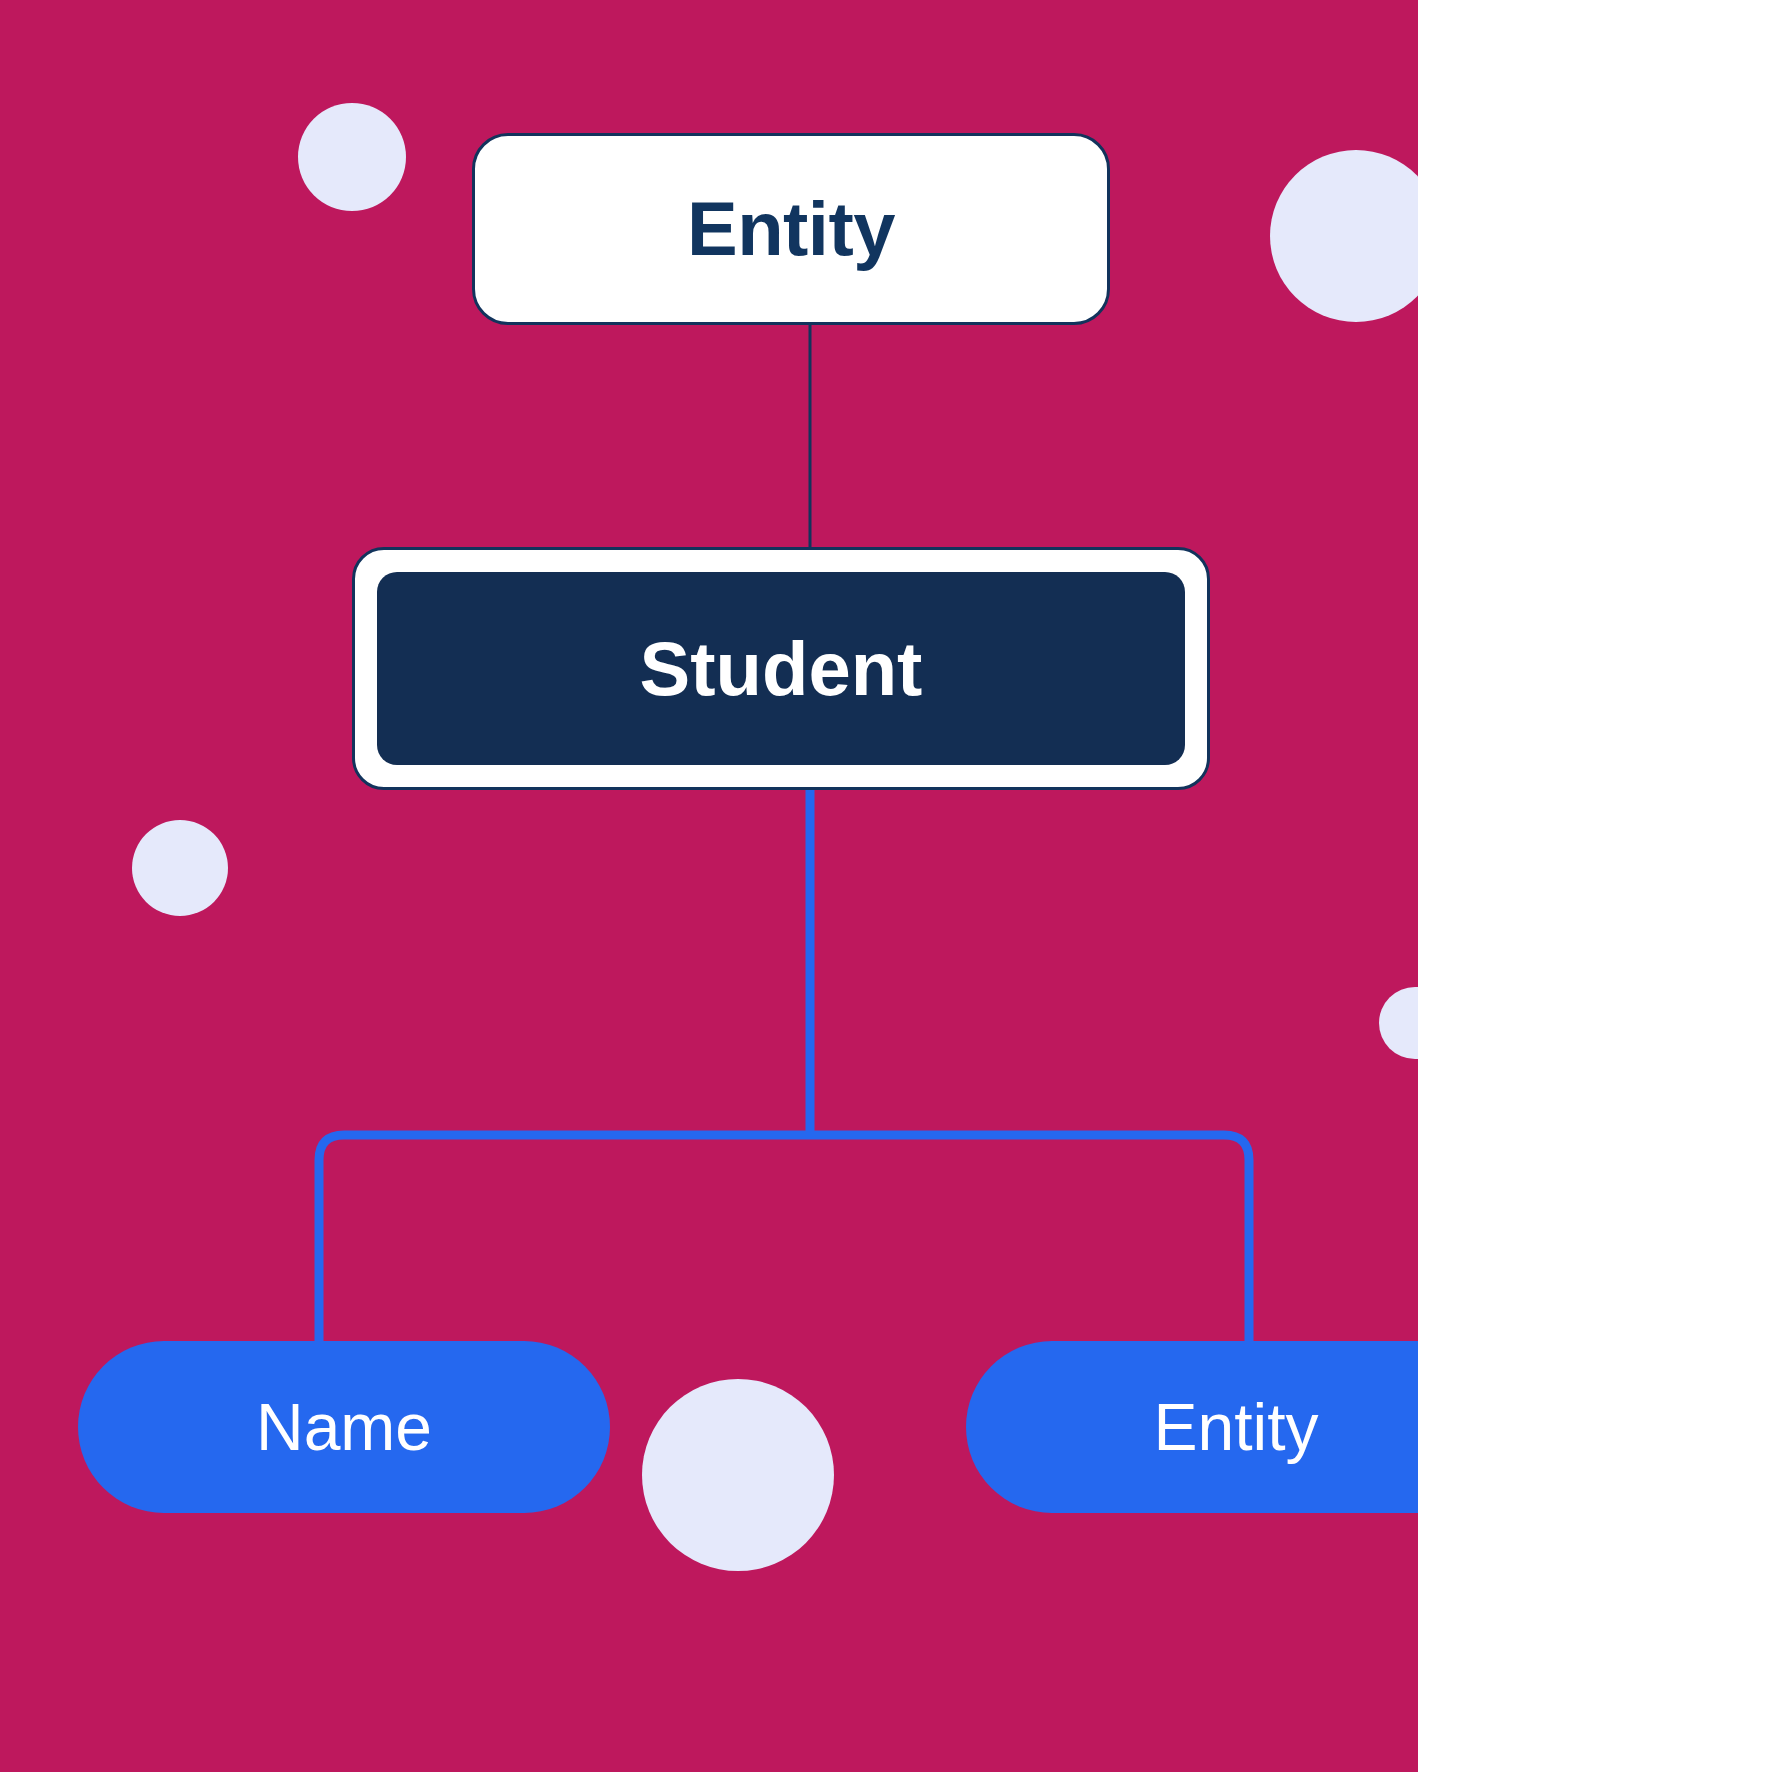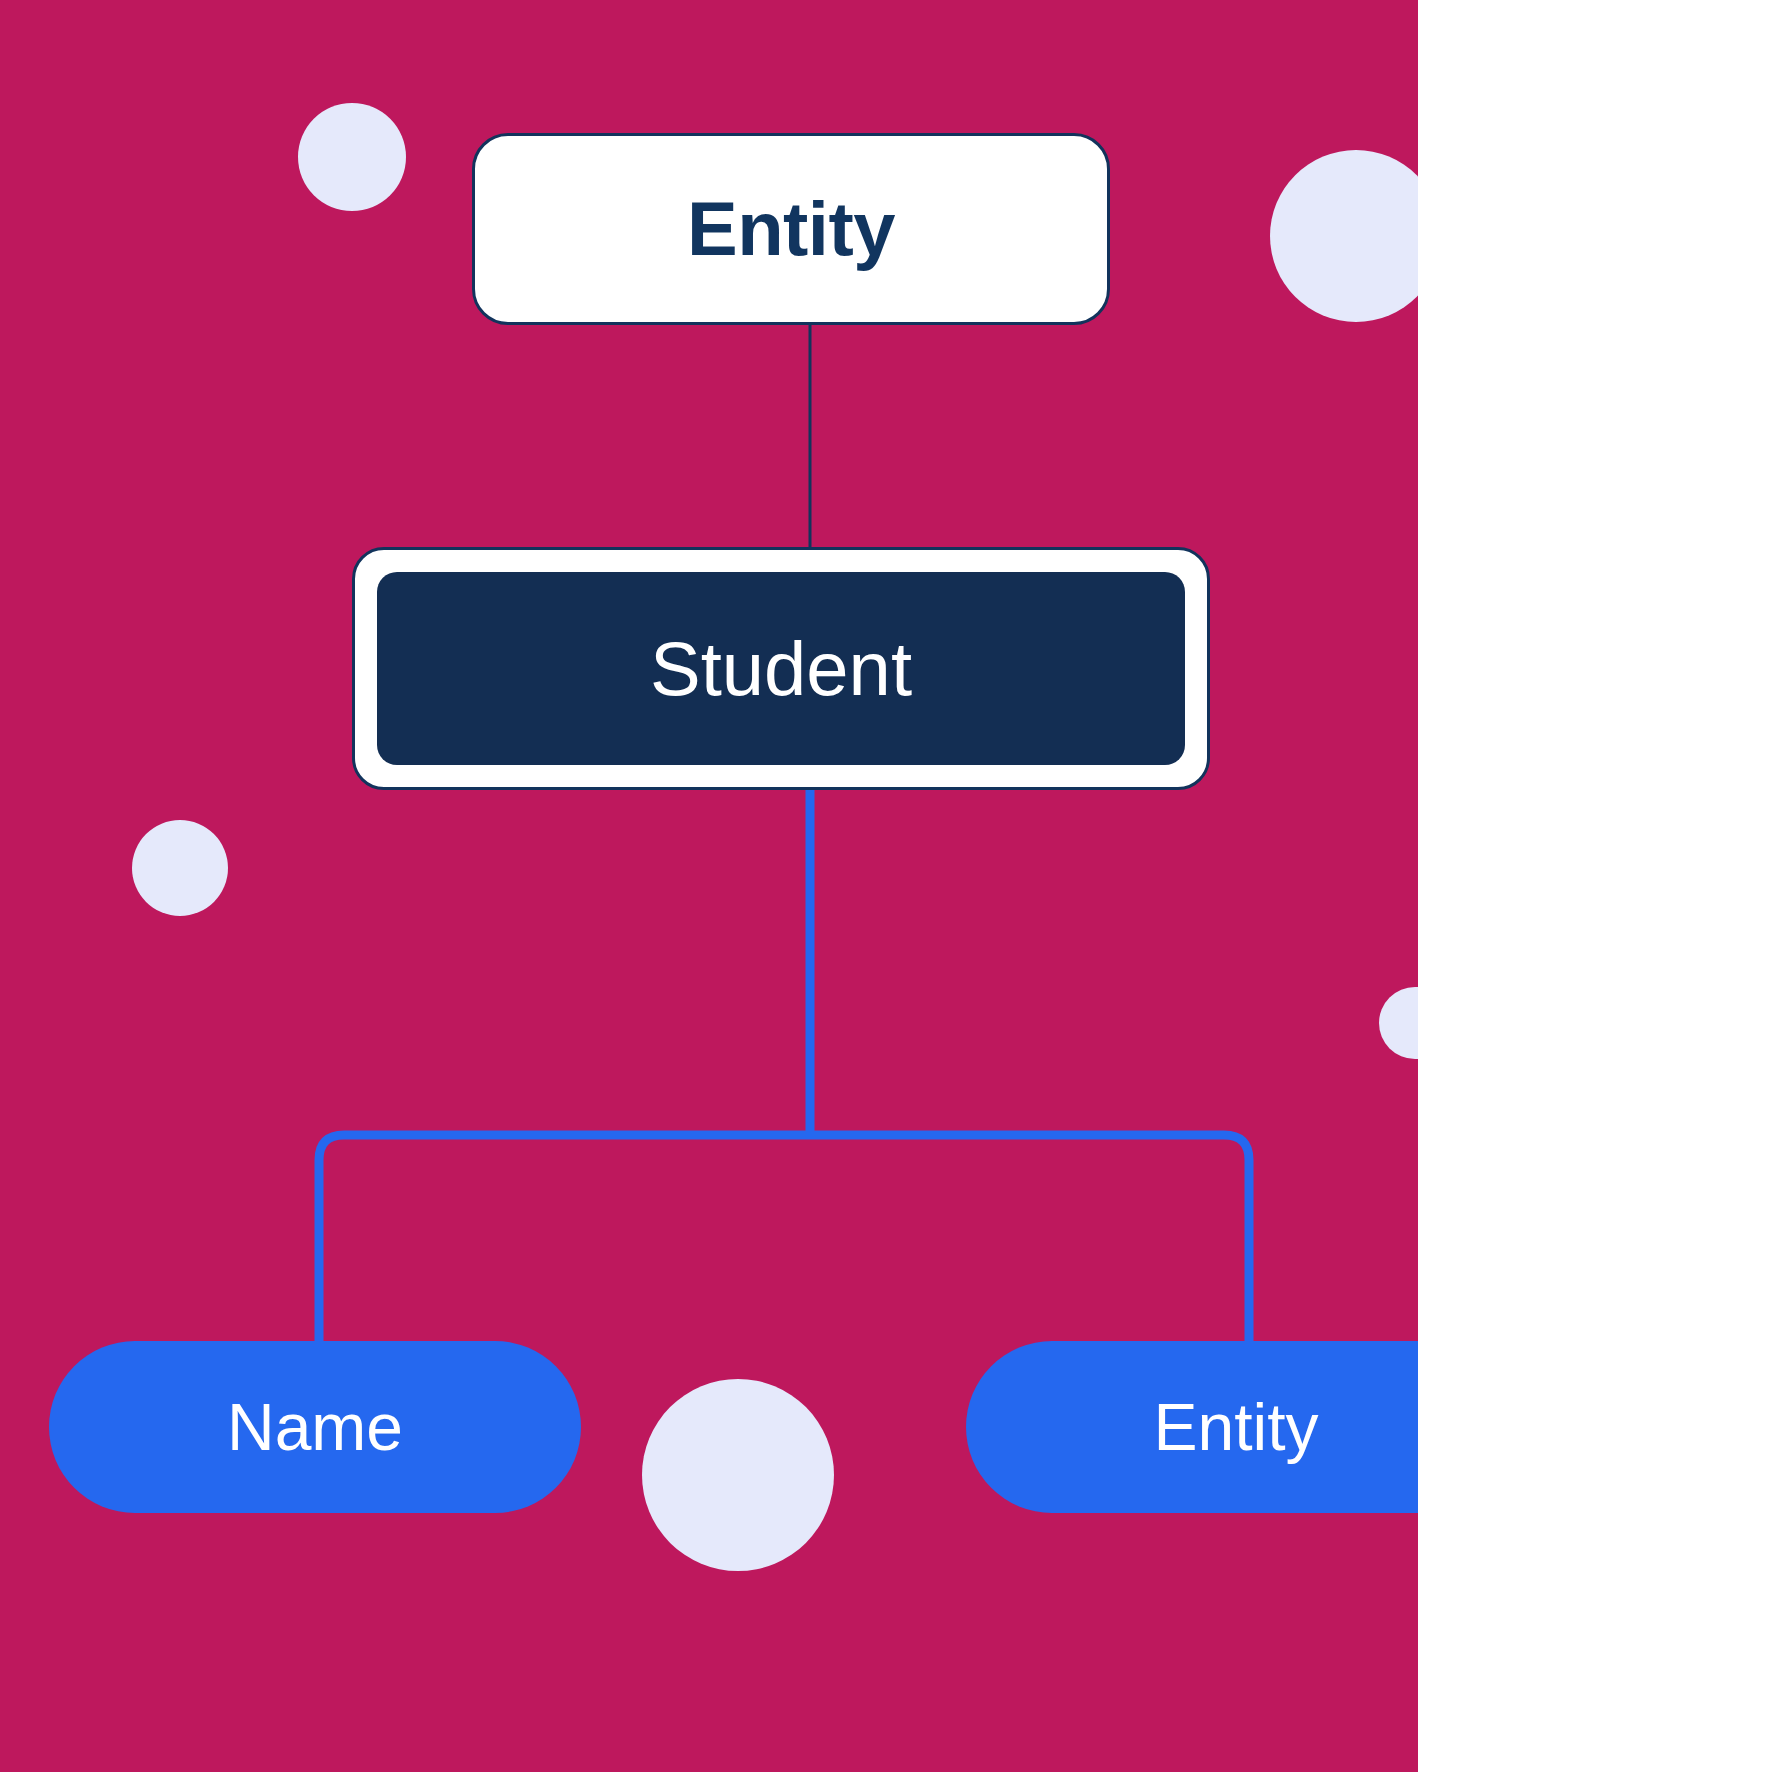--- a/index.html
+++ b/index.html
@@ -76,41 +76,41 @@
     box-sizing: border-box;
     background: #132e53;
     border-radius: 20px;
     display: flex;
     align-items: center;
     justify-content: center;
   }
   .node-student-inner .label {
     color: #ffffff;
     font-size: 76px;
-    font-weight: 400;
+    font-weight: 700;
     line-height: 1;
   }
 
   
   .node-pill {
     position: absolute;
     height: 172px;
     background: #2568ef;
     border-radius: 999px;
     display: flex;
     align-items: center;
     justify-content: center;
   }
   .node-pill .label {
     color: #ffffff;
     font-size: 66px;
     font-weight: 400;
     line-height: 1;
   }
-  #pill-name    { left: 49px;  top: 1341px; width: 532px; }
+  #pill-name    { left: 78px;  top: 1341px; width: 532px; }
   #pill-address { left: 966px; top: 1341px; width: 540px; }
 </style>
 </head>
 <body>
 
 <div id="stage">
 
   <div class="deco-circle" style="left:298px;  top:103px;  width:108px; height:108px;"></div>
   <div class="deco-circle" style="left:1270px; top:150px;  width:172px; height:172px;"></div>
   <div class="deco-circle" style="left:132px;  top:820px;  width:96px;  height:96px;"></div>

